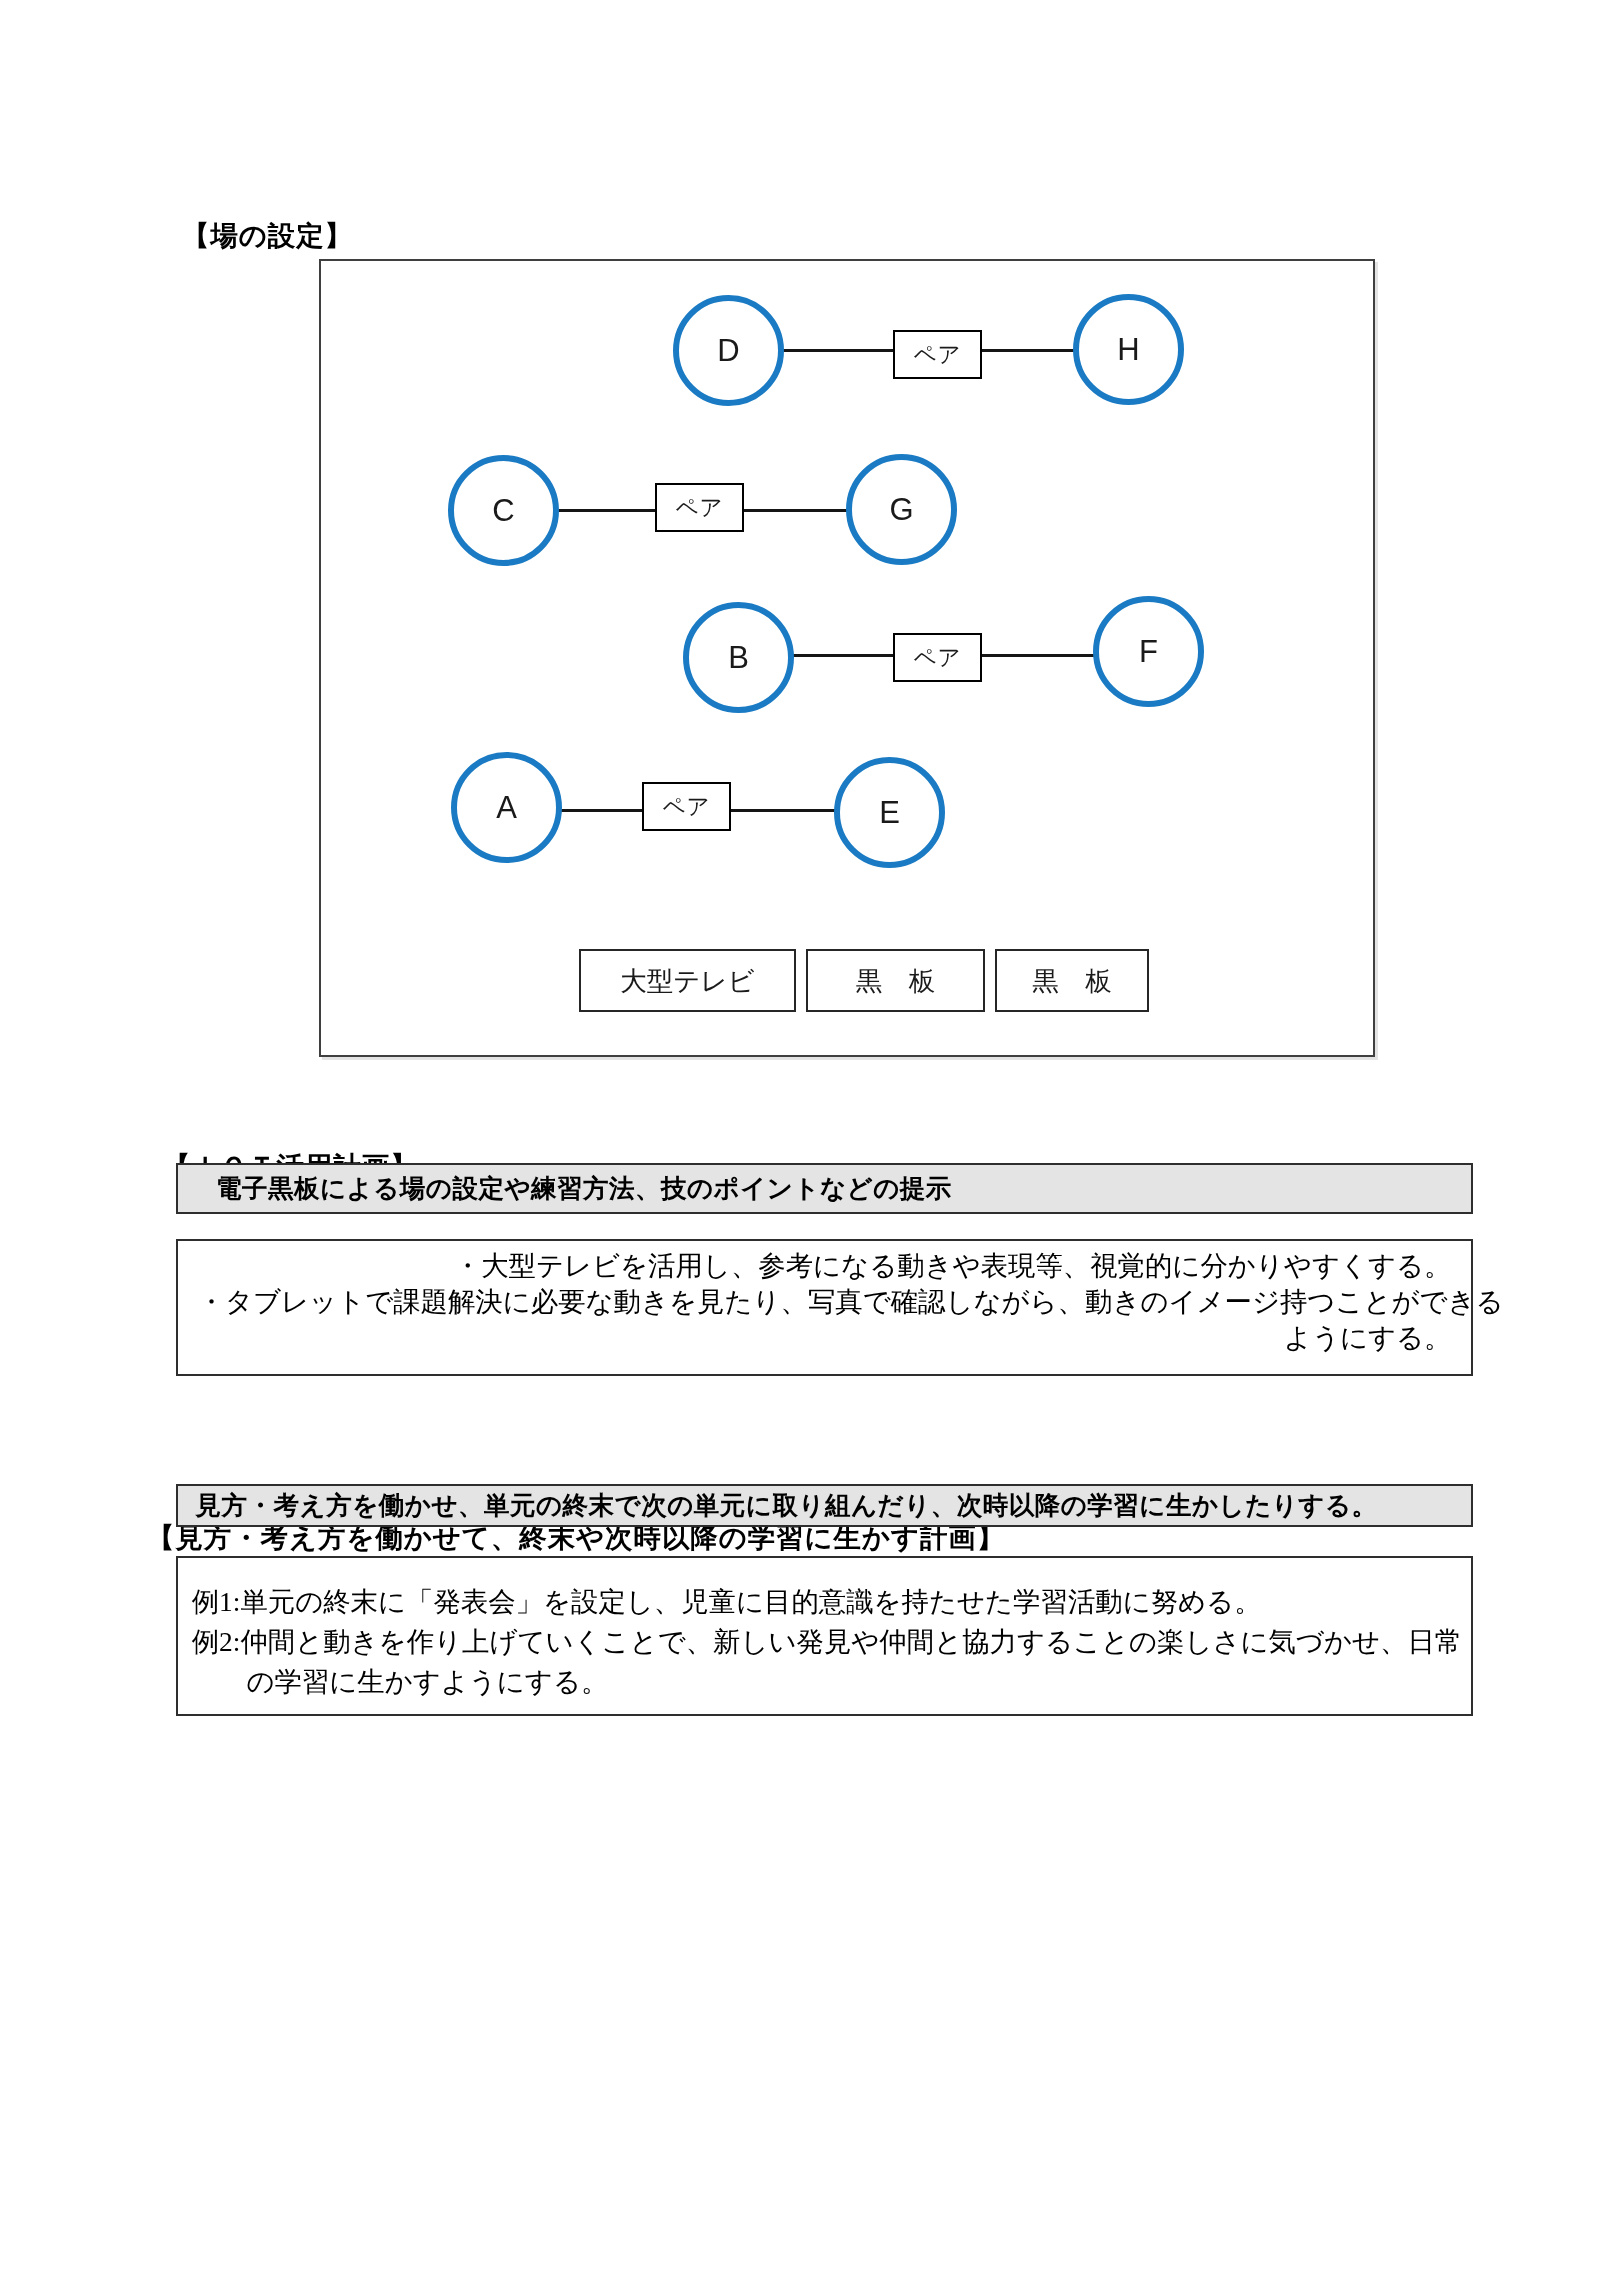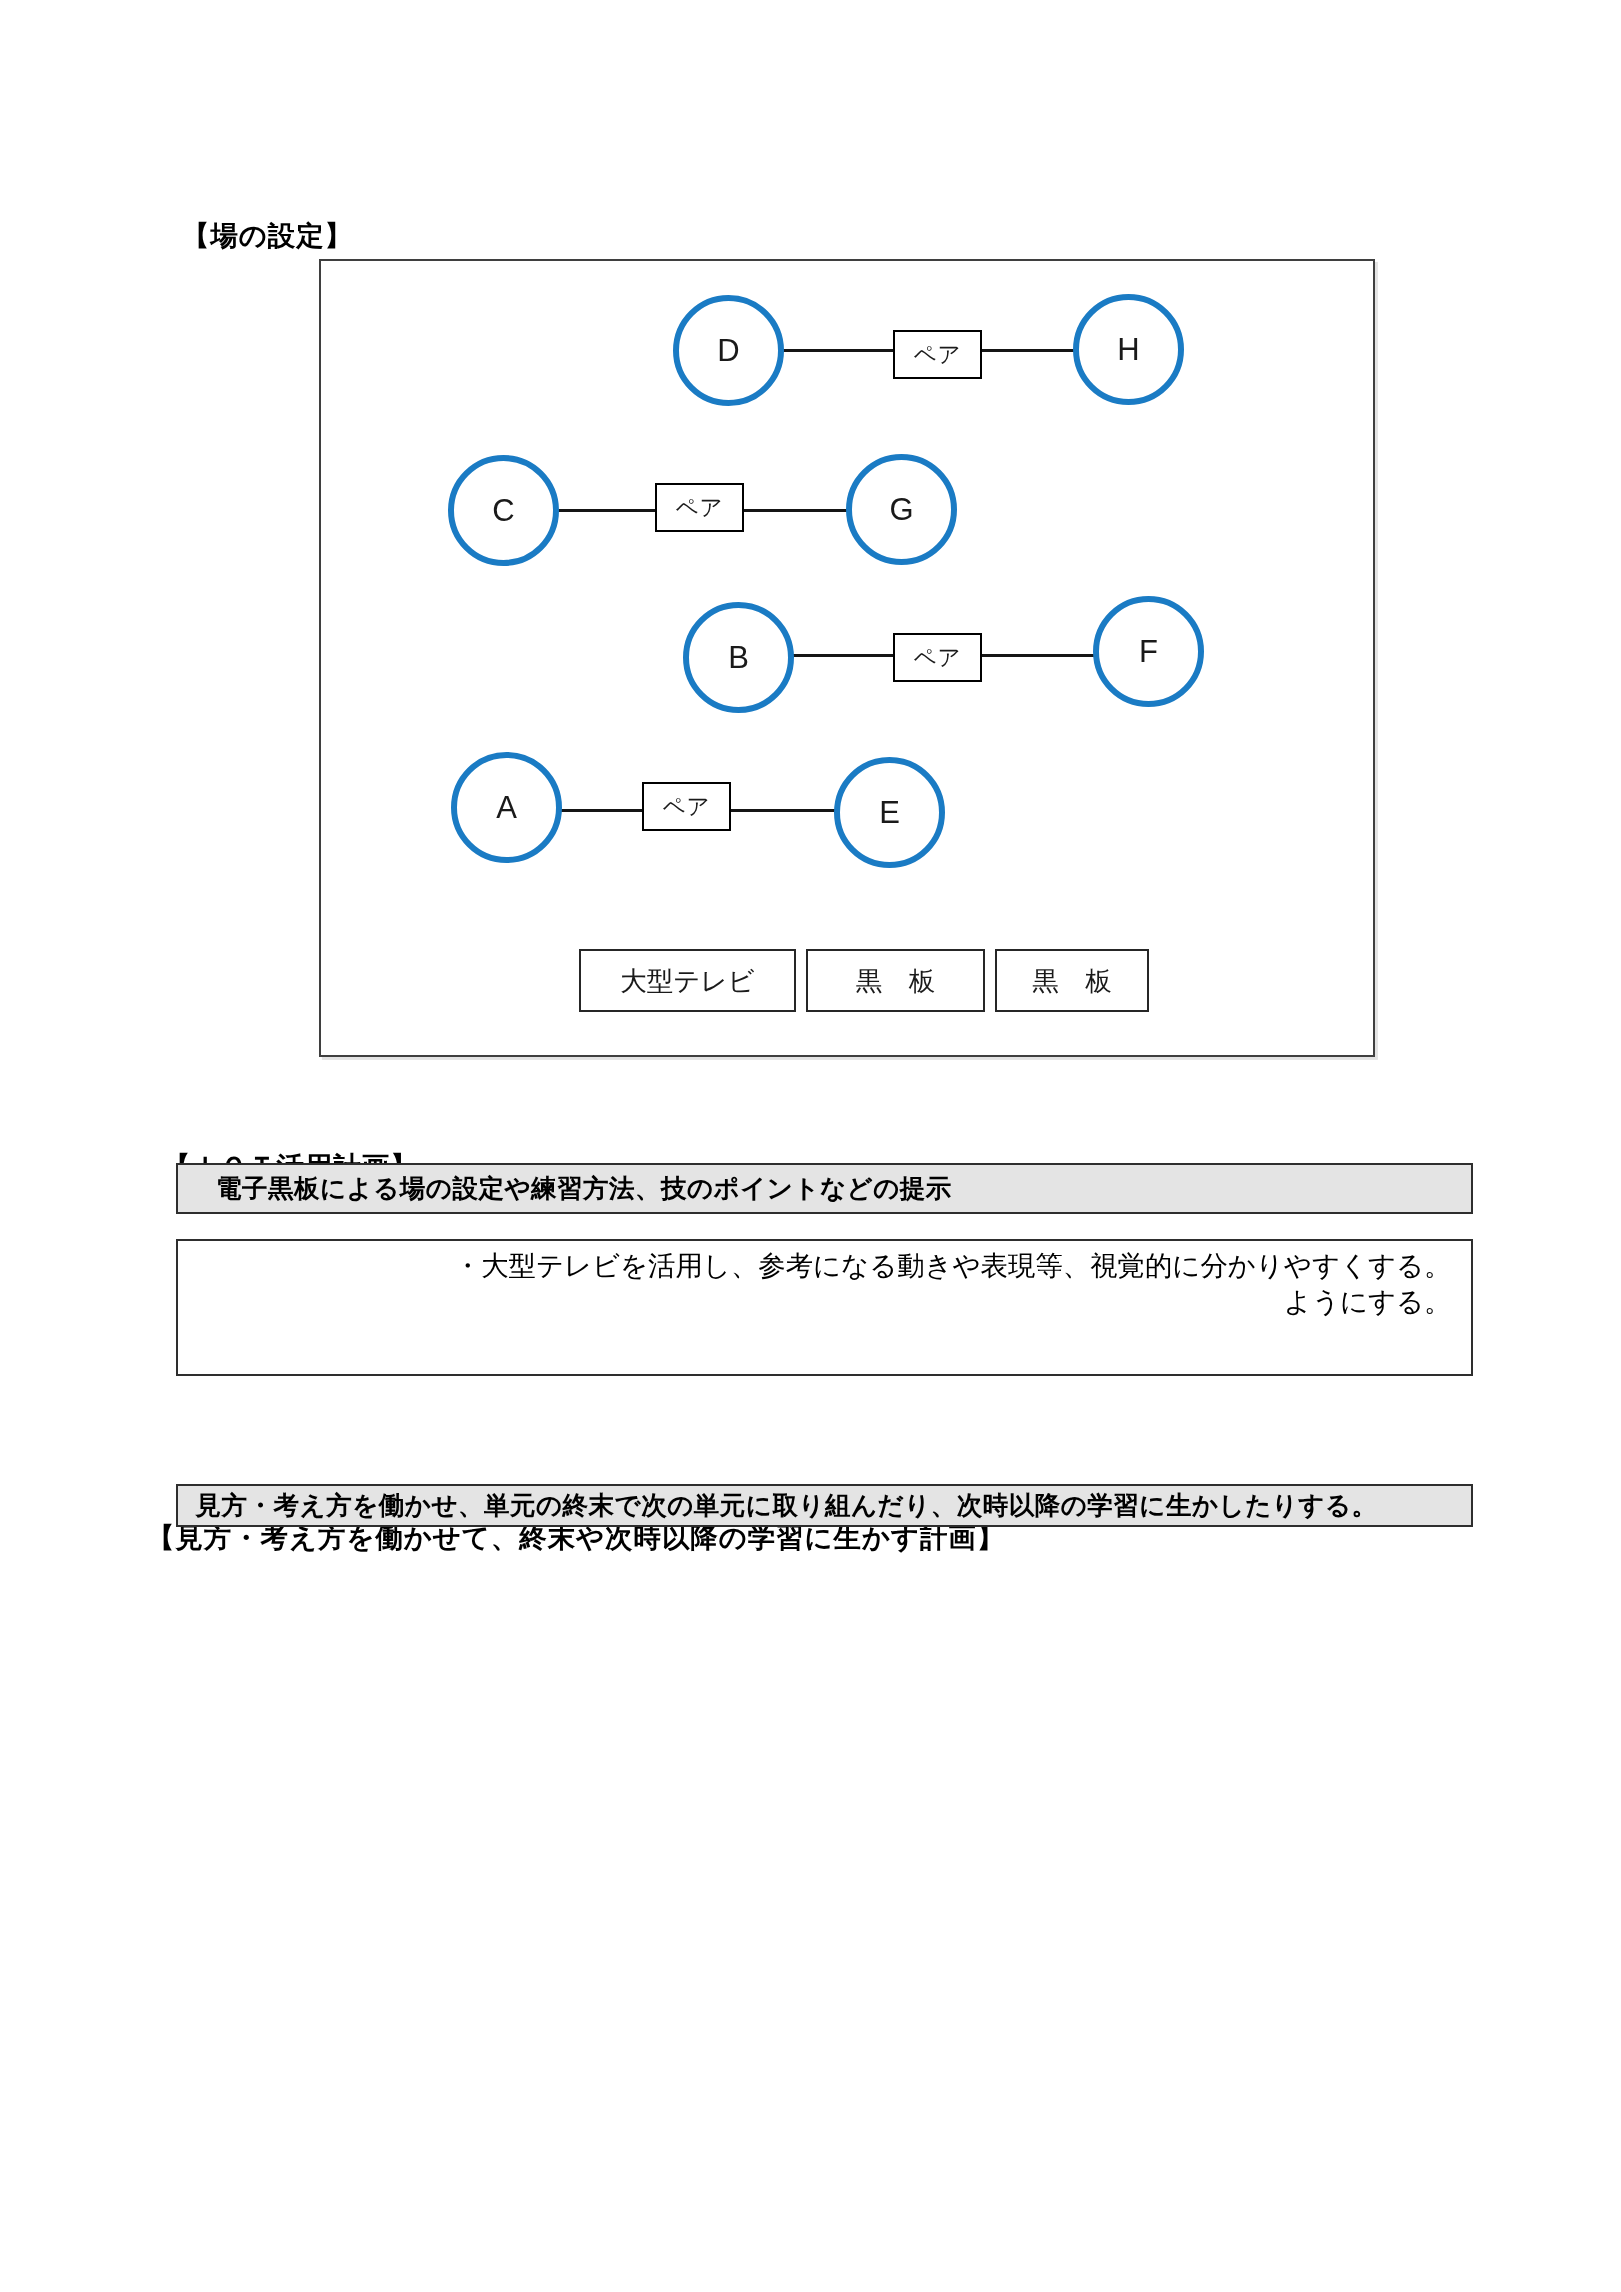--- a/index.html
+++ b/index.html
@@ -98,22 +98,28 @@
     <div class="floorbox" style="left:485px;width:179px;">黒　板</div>
     <div class="floorbox" style="left:674px;width:154px;">黒　板</div>
   </div>
 
   <div class="h-gothic" style="left:163px;top:1149px;">【ＩＣＴ活用計画】</div>
 
   <div class="graybar" style="top:1163px;height:51px;padding-left:38px;">電子黒板による場の設定や練習方法、技のポイントなどの提示</div>
 
   <div class="bodybox" style="top:1239px;height:137px;padding:6.9px 19.6px;line-height:36px;text-align:right;">
     <div class="line">・大型テレビを活用し、参考になる動きや表現等、視覚的に分かりやすくする。</div>
+    <div class="line">・タブレットで課題解決に必要な動きを見たり、写真で確認しながら、動きのイメージ持つことができる</div>
     <div class="line">　ようにする。</div>
   </div>
 
   <div class="h-gothic" style="left:147px;top:1520px;">【見方・考え方を働かせて、終末や次時以降の学習に生かす計画】</div>
 
   <div class="graybar" style="top:1484px;height:43px;padding-left:17.6px;">見方・考え方を働かせ、単元の終末で次の単元に取り組んだり、次時以降の学習に生かしたりする。</div>
 
+  <div class="bodybox" style="top:1556px;height:160px;padding:23.5px 13.7px 0 13.7px;line-height:40px;">
+    <div class="line">例1:単元の終末に「発表会」を設定し、児童に目的意識を持たせた学習活動に努める。</div>
+    <div class="line">例2:仲間と動きを作り上げていくことで、新しい発見や仲間と協力することの楽しさに気づかせ、日常</div>
+    <div class="line">　　の学習に生かすようにする。</div>
+  </div>
 
 </div>
 
 
 </body></html>

